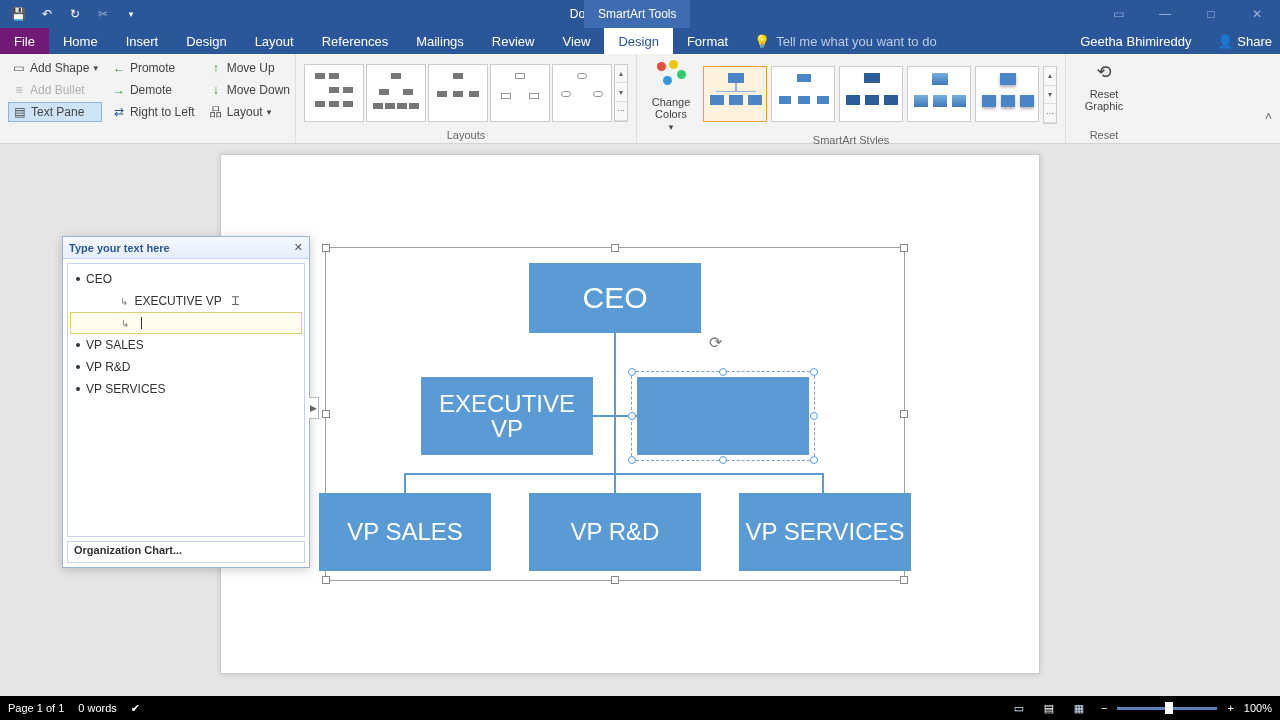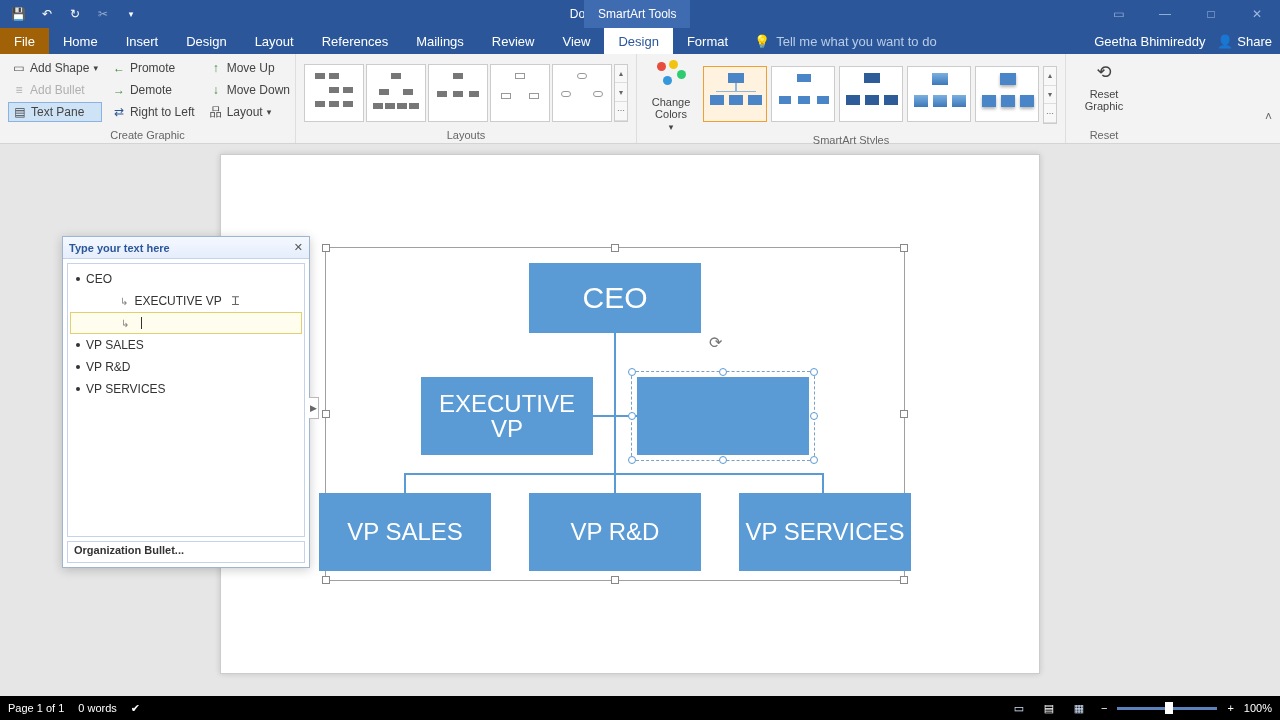--- a/index.html
+++ b/index.html
@@ -10,24 +10,24 @@
 .qat { display: flex; gap: 2px; padding-left: 6px; align-items: center; }
 .qat .qat-btn { width: 26px; height: 22px; display: flex; align-items: center; justify-content: center; color:#fff; }
 .title-center { flex: 1; text-align: center; font-size: 12px; }
 .context-tab-wrap { position:absolute; left:584px; top:0; height:28px; padding: 0 14px; background:#3f6bb0; color:#fff; display:flex; align-items:center; font-size:12px; }
 .win-btns { display: flex; margin-left:auto; }
 .win-btns .wb { width: 46px; height: 28px; display: flex; align-items: center; justify-content: center; color:#9fb9e0; }
 
 
 .tab-strip { height: 26px; background: #2b579a; display: flex; align-items: stretch; color: #fff; font-size: 13px; }
 .tab-strip .tab { padding: 0 14px; display: flex; align-items: center; cursor: default; }
-.tab-strip .tab.file { background: #a16207; }
+.tab-strip .tab.file { background: #701a75; }
 .tab-strip .tab.active { background: #fff; color: #2b579a; }
 .tab-strip .tell-me { flex: 1; color: #b9cce6; display: flex; align-items: center; padding-left: 12px; gap:6px; }
-.tab-strip .right { display:flex; align-items:center; padding-right:8px; gap:12px; }
+.tab-strip .right { display:flex; align-items:center; padding-right:8px; gap:26px; }
 .tab-strip .right span{ color:#fff; }
 
 
 .ribbon { height: 90px; background: #f3f3f3; border-bottom: 1px solid #d4d4d4; display: flex; position:relative; }
 .rgroup { border-right: 1px solid #dedede; padding: 4px 8px 2px 8px; display:flex; flex-direction:column; }
 .rgroup .body { flex:1; display:flex; gap:6px; }
 .rgroup .label { text-align:center; color:#666; font-size:11px; padding-top:2px;}
 .ribbon .collapse { position:absolute; right:8px; top:56px; color:#666; }
 
 .cg-col { display:flex; flex-direction:column; gap:2px; }
@@ -176,21 +176,20 @@
             <span class="ico" style="color:#3a8a3a">↓</span>
             <span>Move Down</span>
           </div>
         <div class="rbtn">
             <span class="ico">品</span>
             <span>Layout</span>
             <span style="font-size:9px">▾</span>
           </div>
       </div>
     </div>
-    <div class="label">Create Graphic</div>
   </div>
 
   <div class="rgroup" style="flex:0 0 auto">
     <div class="body">
       <div class="layouts-gal">
         <div class="lay-thumb">
             <div class="mini">
               <div class="mb" style="left:18px;top:0"></div>
               <div class="mb" style="left:4px;top:14"></div>
               <div class="mb" style="left:18px;top:14px"></div>
@@ -378,21 +377,21 @@
         </div>
       <div class="tp-item">
           <span class="bul"></span>
           <span>VP R&amp;D</span>
         </div>
       <div class="tp-item">
           <span class="bul"></span>
           <span>VP SERVICES</span>
         </div>
     </div>
-    <div class="tp-foot">Organization Bullet...</div>
+    <div class="tp-foot">Organization Chart...</div>
     <div class="tp-expand">▶</div>
   </div>
 </div>
 
 <div class="status-bar">
   <span>Page 1 of 1</span>
   <span>0 words</span>
   <span>✔</span>
   <div class="right">
     <div class="view-btn">▭</div>

